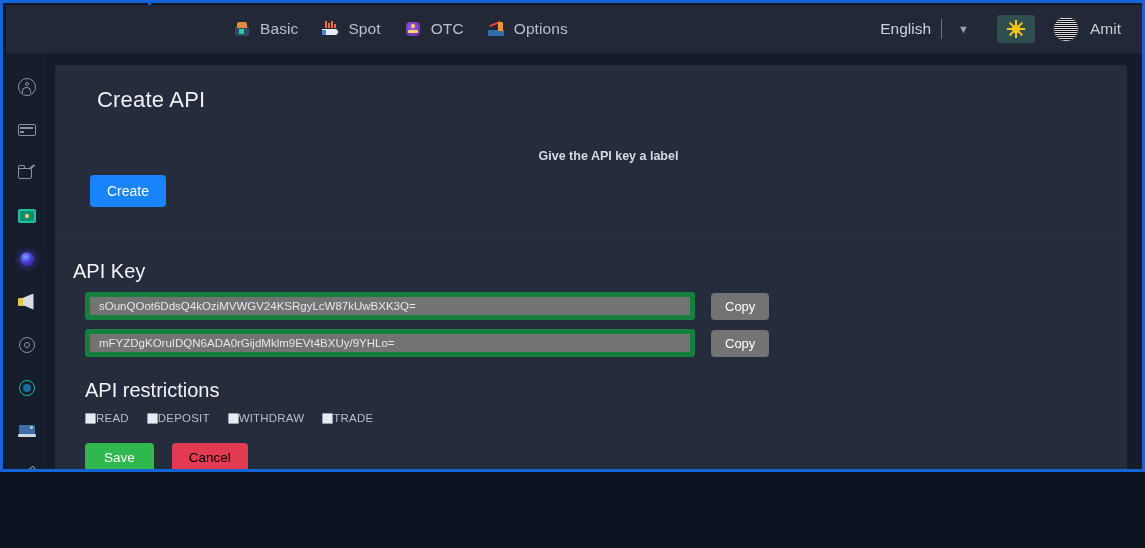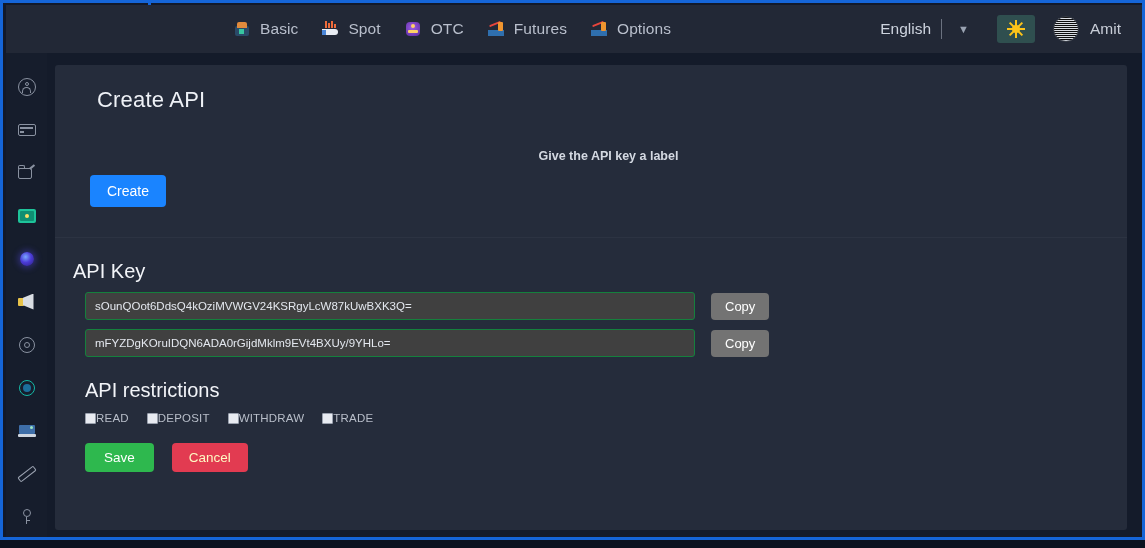--- a/index.html
+++ b/index.html
@@ -9,21 +9,21 @@
     height: 548px;
     overflow: hidden;
     background: #0b1220;
     font-family: "Liberation Sans", sans-serif;
   }
 
   
   #app-frame {
     position: absolute;
     left: 0; top: 0;
-    width: 1145px; height: 540px;
+    width: 1145px; height: 472px;
     background: #12192a;
     border: 3px solid #1565d8;
     border-top: none;
     overflow: hidden;
   }
   
   #tab-stub {
     position: absolute;
     left: 0; top: 0;
     width: 148px; height: 5px;
@@ -297,22 +297,22 @@
   }
   .key-row {
     display: flex;
     align-items: center;
     padding-left: 30px;
     margin-top: 9px;
     gap: 16px;
   }
   .key-input {
     width: 610px; height: 28px;
-    background: #404040;
-    border: 1px solid #15803d;
+    background: #737373;
+    border: 5px solid #15803d;
     border-radius: 3px;
     color: #e3e7ee;
     font-size: 11.5px;
     font-family: "Liberation Sans", sans-serif;
     padding: 0 9px;
     outline: none;
   }
   .copy-button {
     background: #737373;
     color: #fff;
@@ -362,21 +362,21 @@
     gap: 18px;
   }
   #save-button {
     background: #2eb84e;
     color: #fff; border: none; border-radius: 4px;
     font-size: 13.5px; font-family: "Liberation Sans", sans-serif;
     padding: 7px 19px; cursor: pointer;
   }
   #cancel-button {
     background: #e23b51;
-    color: #fef9c3; border: none; border-radius: 4px;
+    color: #000000; border: none; border-radius: 4px;
     font-size: 13.5px; font-family: "Liberation Sans", sans-serif;
     padding: 7px 17px; cursor: pointer;
   }
 
   
   #bottom-strip {
     position: absolute;
     left: 44px; top: 538px;
     width: 1098px; height: 7px;
     background: #0f1522;
@@ -417,28 +417,20 @@
 
     <div class="nav-item">
       <span class="ic ic-otc">
           <i class="a"></i>
           <i class="b"></i>
           <i class="c"></i>
         </span>
       <span class="nav-label">OTC</span>
     </div>
 
-    <div class="nav-item">
-      <span class="ic ic-fut">
-          <i class="a"></i>
-          <i class="b"></i>
-          <i class="c"></i>
-        </span>
-      <span class="nav-label">Futures</span>
-    </div>
 
     <div class="nav-item">
       <span class="ic ic-fut">
           <i class="a"></i>
           <i class="b"></i>
           <i class="c"></i>
         </span>
       <span class="nav-label">Options</span>
     </div>
 

